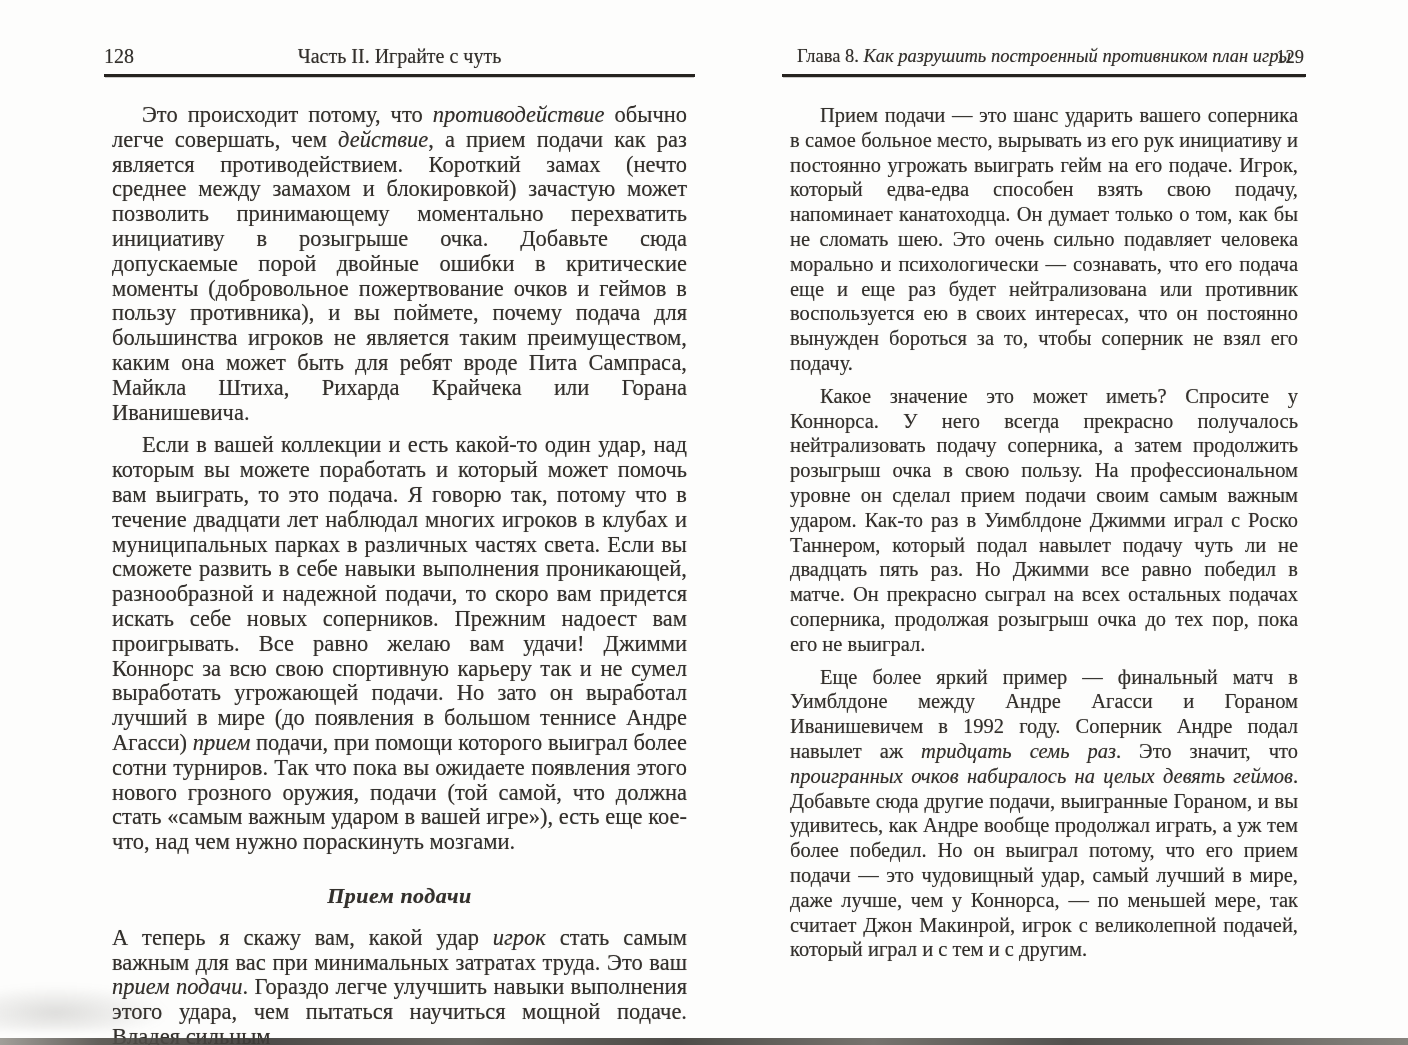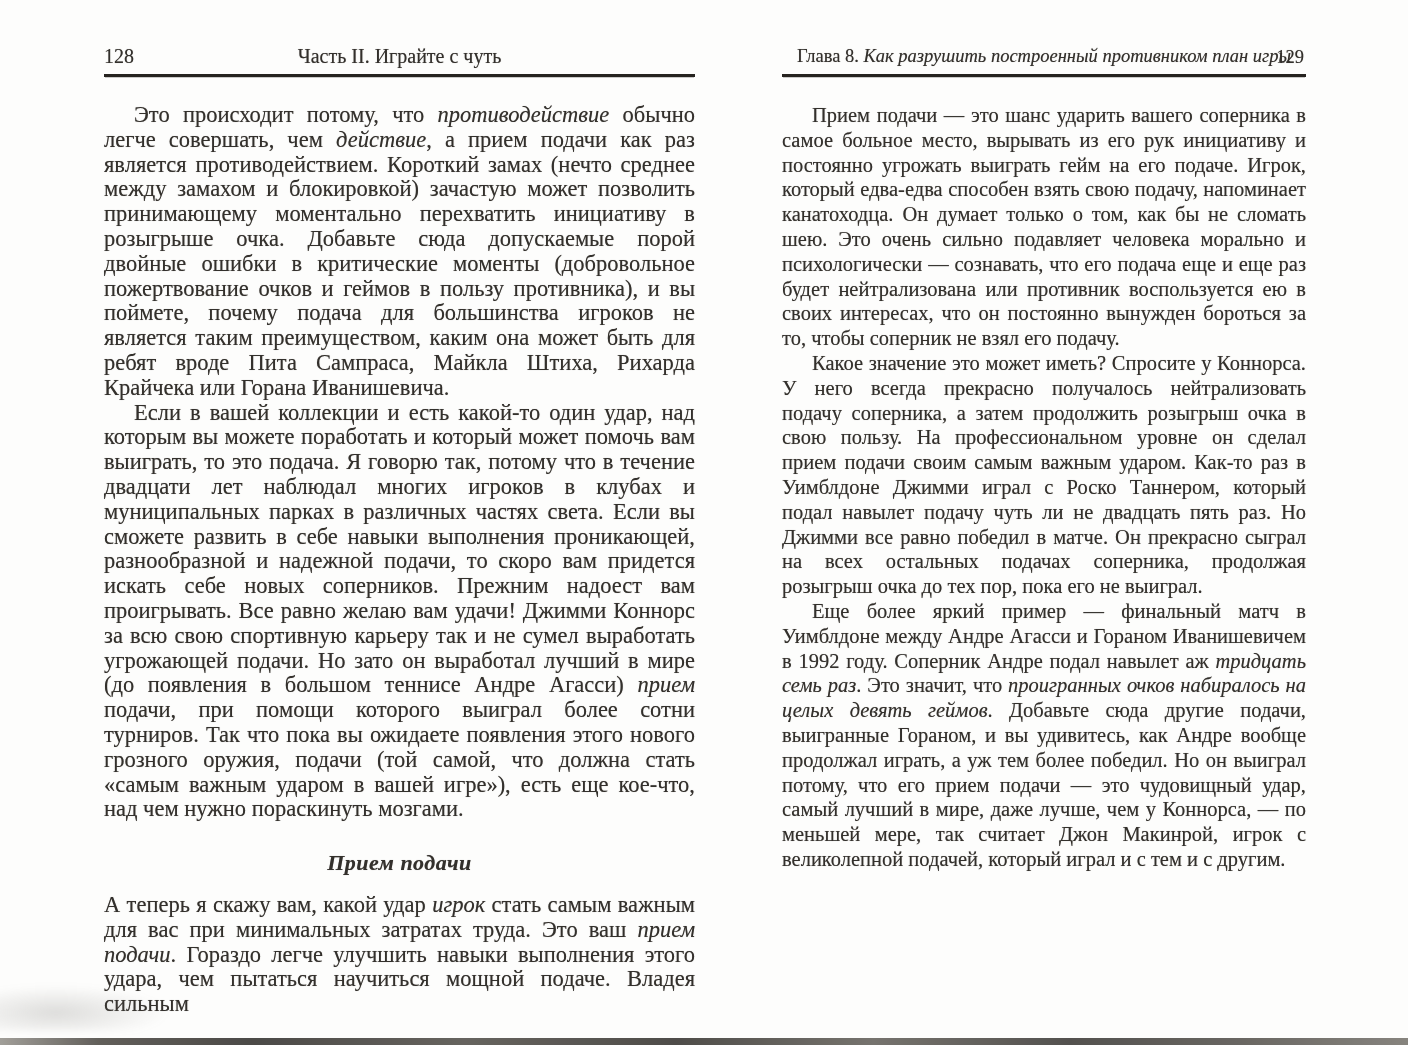--- a/index.html
+++ b/index.html
@@ -42,21 +42,21 @@
   }
 
   .page-body{
     margin-top:26px;
     text-align:justify;
     hyphens:auto;
     -webkit-hyphens:auto;
   }
   .page-left .page-body{font-size:22.5px;line-height:24.8px;}
   .page-right .page-body{font-size:20.5px;line-height:24.8px;}
-  .page-body p{margin:0;}
+  .page-body p{margin:8px;}
   .page-body p.indent{text-indent:30px;}
   .page-body i{font-style:italic;}
 
   h3.section-heading{
     margin:29px 0 17px 0;
     text-align:center;
     text-indent:0;
     font-size:22px;
     font-weight:bold;
     font-style:italic;

